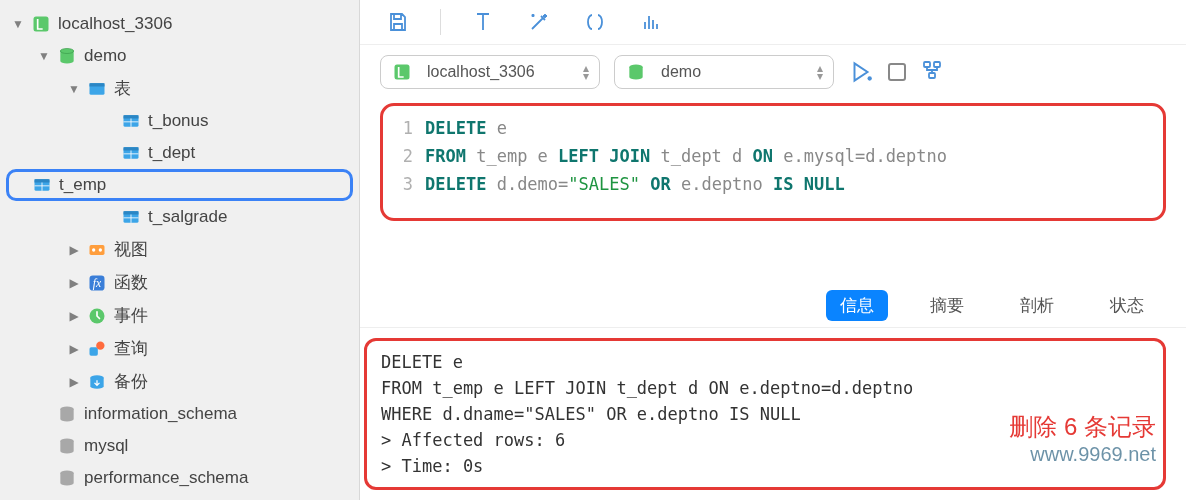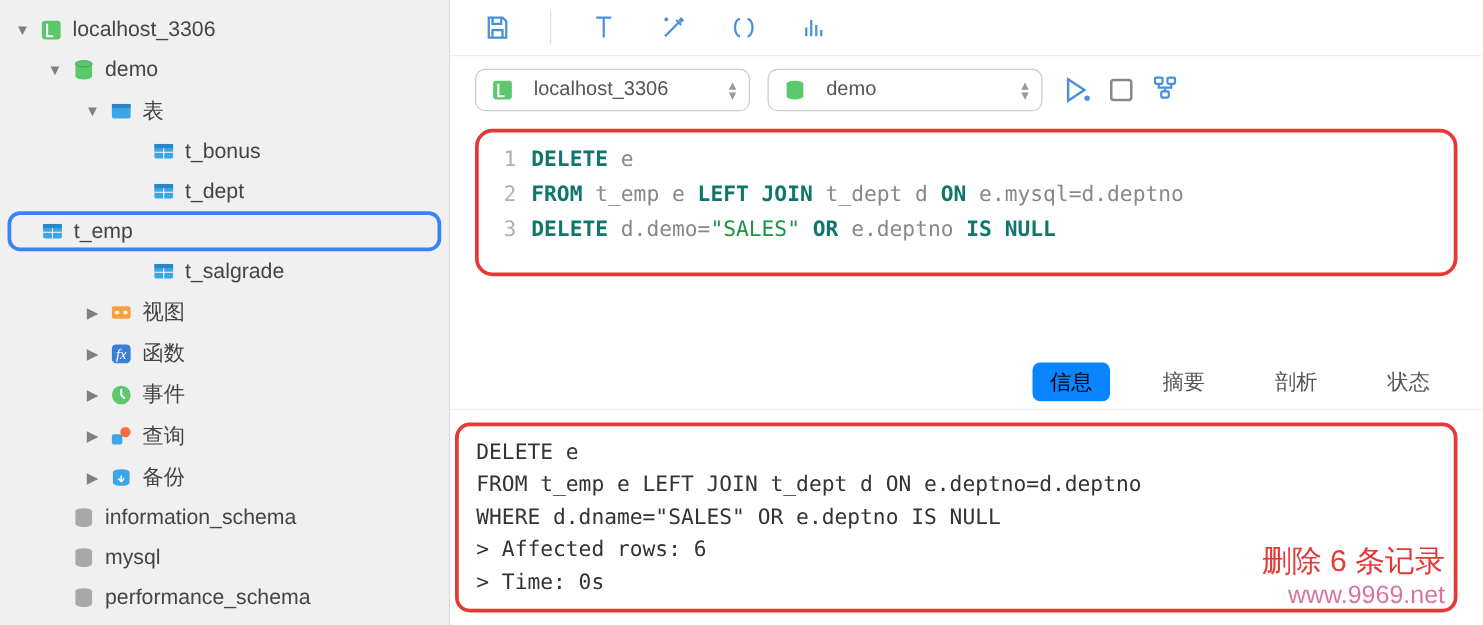--- a/index.html
+++ b/index.html
@@ -125,42 +125,42 @@
       display: flex;
       justify-content: flex-end;
       gap: 28px;
       padding: 10px 28px 6px 28px;
       font-size: 17px;
       color: #555;
       border-bottom: 1px solid #eee;
       margin-top: auto;
     }
     .tab { padding: 4px 14px; cursor: pointer; border-radius: 6px; }
-    .tab.active { background: #0a84ff; color: #000000; }
+    .tab.active { background: #0a84ff; color: #ffffff; }
 
     .output-wrap {
       margin: 10px 20px 10px 4px;
       border: 3px solid #e53935;
       border-radius: 12px;
       padding: 8px 14px;
       font-family: Menlo, Consolas, monospace;
       font-size: 17px;
       color: #333;
       position: relative;
     }
     .output-wrap div { line-height: 26px; white-space: pre; }
 
     .annotation {
       position: absolute;
       right: 30px;
-      bottom: 12px;
+      bottom: 34px;
       text-align: right;
     }
     .annotation .red-note { color: #e53935; font-size: 24px; font-weight: 500; }
-    .annotation .watermark { color: #be185d; font-size: 20px; opacity: 0.6; }
+    .annotation .watermark { color: #0c4a6e; font-size: 20px; opacity: 0.6; }
   </style>
 </head>
 <body>
 
 <div class="sidebar">
   <div class="tree-item indent-0">
     <span class="chevron">▼</span>
     <span class="icon">
       <svg viewBox="0 0 24 24">
           <rect x="3" y="3" width="18" height="18" rx="3" fill="#5bc86b"></rect>

